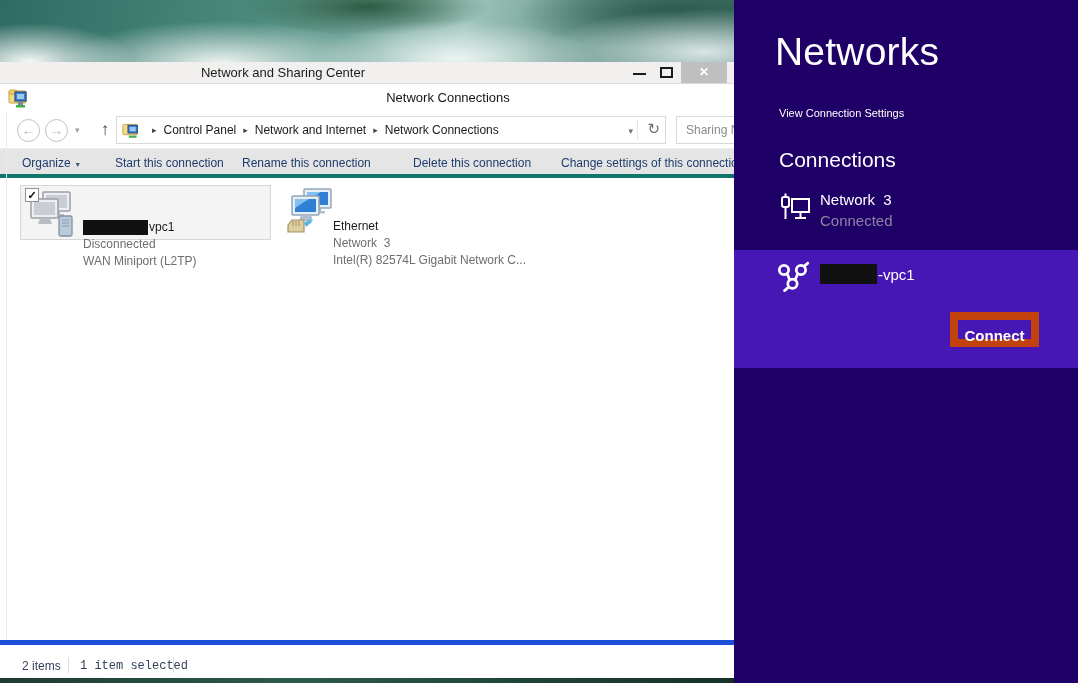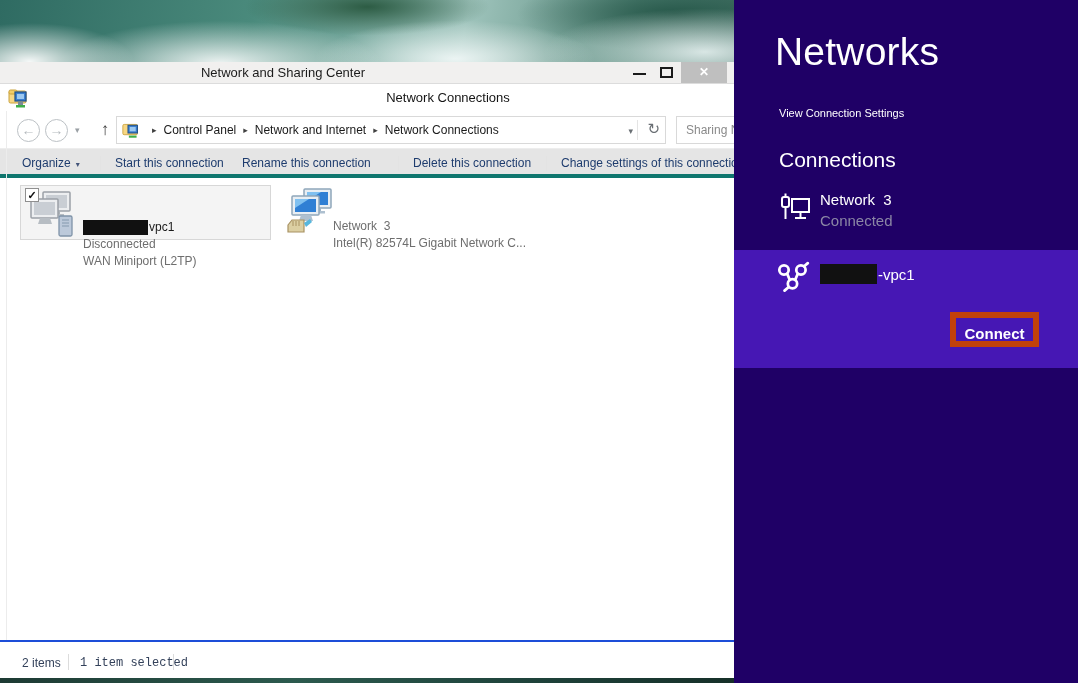--- a/index.html
+++ b/index.html
@@ -74,40 +74,40 @@
   .ci-text { position:absolute; top:3px; font-size:12px; line-height:17px; white-space:nowrap;margin-top:30px; }
   .ci-name { color:#1a1a1a; display:flex; align-items:center; }
   .ci-sub  { color:#6e6e6e; }
   .ws-pre { white-space:pre; }
   .checkbox { position:absolute; left:4px; top:2px; width:14px; height:14px; background:#fff;
     border:1px solid #8f8f8f; font-size:11px; line-height:13px; text-align:center; color:#111; font-weight:bold; }
   .redact { display:inline-block; background:#111; }
   .redact.list { width:65px; height:15px; margin-right:1px; }
 
   .statusbar { position:absolute; left:0; top:556px; width:734px; height:38px; background:#fff;
-    border-top:2px solid #1d4ed8; font-size:12px; color:#33415a; }
+    border-top:5px solid #1d4ed8; font-size:12px; color:#33415a; }
   .sb-txt { position:absolute; top:14px; white-space:nowrap; }
   .sb-sep { position:absolute; top:12px; width:1px; height:16px; background:#dcdcdc; }
 
   
   .panel { position:absolute; left:734px; top:0; width:344px; height:683px; background:#1f0066; color:#fff; }
   .panel-title { position:absolute; left:41px; top:30px; font-size:39px; font-weight:400; letter-spacing:.2px; }
   .panel-link { position:absolute; left:45px; top:107px; font-size:11px; color:#fff; }
   .panel-section { position:absolute; left:45px; top:148px; font-size:21px; font-weight:400; }
   .net-item { position:absolute; left:0; top:186px; width:344px; height:52px; }
   .net-item .ni-icon { position:absolute; left:45px; top:6px; }
   .ni-name { position:absolute; left:86px; top:5px; font-size:15px; color:#fff; white-space:pre; }
   .ni-status { position:absolute; left:86px; top:26px; font-size:15px; color:#8b86a5; }
   .vpn-block { position:absolute; left:0; top:250px; width:344px; height:118px; background:#4617b4; }
   .vpn-icon { position:absolute; left:41px; top:9px; }
   .vpn-name { position:absolute; left:86px; top:13px; height:22px; display:flex; align-items:center;
     font-size:15px; color:#fff; }
   .redact.panel-r { width:57px; height:20px; margin-right:1px; }
   .connect-btn { position:absolute; left:216px; top:62px; width:89px; height:35px;
-    border:6px solid #c2410c; background:transparent; color:#fff; font-size:15px; font-weight:700;
+    border:8px solid #c2410c; background:transparent; color:#fff; font-size:15px; font-weight:700;
     font-family:"Liberation Sans", sans-serif; text-align:center; line-height:31px; }
 </style>
 </head>
 <body>
 
 <div id="stage">
 
   <div class="wallpaper"></div>
   <div class="wallpaper-bottom"></div>
 
@@ -219,20 +219,21 @@
             <path d="M9 12 L23 12 L9 21 Z" fill="#7fc0f0"></path>
             <path d="M15 28 L13 34 L27 34 L25 28 Z" fill="#aec0d0"></path>
             <path d="M2 38 L6 33 L18 33 L18 45 L2 45 Z" fill="#dccfa2" stroke="#a89263" stroke-width="1.2"></path>
             <line x1="7" y1="34" x2="7" y2="39" stroke="#a89263" stroke-width="1"></line>
             <line x1="10" y1="34" x2="10" y2="39" stroke="#a89263" stroke-width="1"></line>
             <line x1="13" y1="34" x2="13" y2="39" stroke="#a89263" stroke-width="1"></line>
             <path d="M18 36 L24 32 L26 35 L20 40 Z" fill="#57b7dd"></path>
           </svg>
         </span>
         <div class="ci-text" style="left:50px;">
+          <div class="ci-name">Ethernet</div>
           <div class="ci-sub ws-pre">Network  3</div>
           <div class="ci-sub">Intel(R) 82574L Gigabit Network C...</div>
         </div>
       </div>
     </div>
 
     <div class="left-edge"></div>
 
     <div class="statusbar">
       <div class="sb-txt" style="left:22px;">2 items</div>

